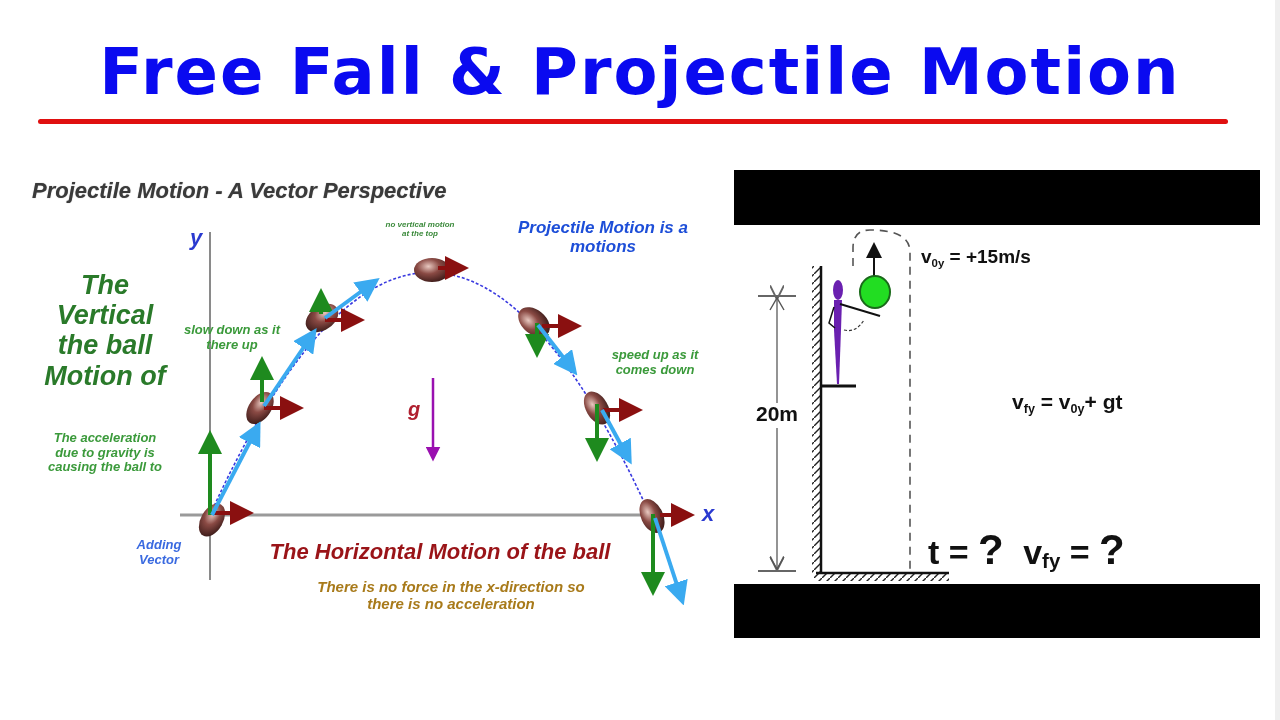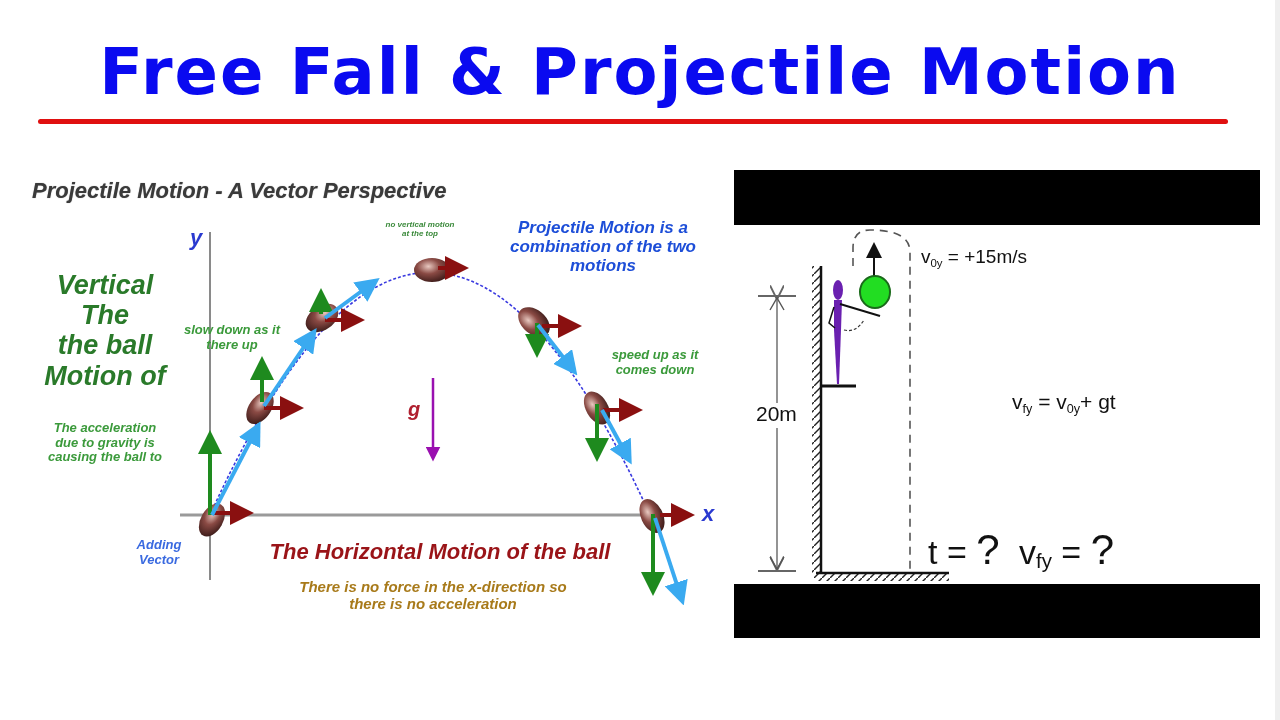--- a/index.html
+++ b/index.html
@@ -19,21 +19,21 @@
   .blue-small { color:#3a6ae0; font-size:13px; }
   .red-mid { color:#9a1418; font-size:22px; }
   .gold-small { color:#a87a1a; font-size:15px; }
   .axis-label { color:#2a3ad0; font-size:22px; }
   .g-label { color:#b02030; font-size:20px; }
 
   .right-panel { position:absolute; left:734px; top:170px; width:526px; height:468px; background:#ffffff; }
   .bar-top { position:absolute; left:0; top:0; width:526px; height:55px; background:#000; }
   .bar-bottom { position:absolute; left:0; top:414px; width:526px; height:54px; background:#000; }
   .rp-svg { position:absolute; left:0; top:0; }
-  .eq { position:absolute; font-family:"Liberation Sans", sans-serif; color:#111; white-space:nowrap; }
+  .eq { position:absolute; font-family:"Liberation Sans", sans-serif; color:#111; white-space:nowrap;font-weight:bold; }
   .eq sub { font-size:60%; vertical-align:-4px; }
   .eq sup { font-size:55%; }
   .frac { display:inline-block; vertical-align:middle; text-align:center; font-size:11px; line-height:10px; margin:0 1px; }
   .frac .n { display:block; border-bottom:1px solid #111; }
   .frac .d { display:block; }
 </style>
 </head>
 <body>
 
 <div class="right-strip"></div>
@@ -110,63 +110,62 @@
 
     <path d="M663,340 L672,345 L663,350 z" fill="#8a1010"></path>
   </svg>
 
   <div class="lp-heading">Projectile Motion - A Vector Perspective</div>
 
   <div class="lbl axis-label" style="left:170px; top:56px;">y</div>
   <div class="lbl axis-label" style="left:682px; top:332px;">x</div>
 
   <div class="lbl green-big" style="left:10px; top:100px; width:150px;">
+    <div>The</div>
     <div>Vertical</div>
-    <div>The</div>
     <div>the ball</div>
     <div>Motion of</div>
   </div>
 
-  <div class="lbl green-small" style="left:10px; top:251px; width:150px;">
+  <div class="lbl green-small" style="left:10px; top:261px; width:150px;">
     <div>The acceleration</div>
     <div>due to gravity is</div>
     <div>causing the ball to</div>
   </div>
 
   <div class="lbl green-small" style="left:152px; top:153px; width:120px;">
     <div>slow down as it</div>
     <div>there up</div>
   </div>
 
   <div class="lbl green-tiny" style="left:345px; top:51px; width:110px;">
     <div>no vertical motion</div>
     <div>at the top</div>
   </div>
 
   <div class="lbl blue-mid" style="left:478px; top:48px; width:210px;">
     <div>Projectile Motion is a</div>
-    <div>combination of the two</div>
     <div>motions</div>
   </div>
 
   <div class="lbl green-small" style="left:580px; top:178px; width:110px;">
     <div>speed up as it</div>
     <div>comes down</div>
   </div>
 
   <div class="lbl g-label" style="left:388px; top:228px;">g</div>
 
   <div class="lbl blue-small" style="left:104px; top:368px; width:70px;">
     <div>Adding</div>
     <div>Vector</div>
   </div>
 
   <div class="lbl red-mid" style="left:230px; top:370px; width:380px;">The Horizontal Motion of the ball</div>
 
-  <div class="lbl gold-small" style="left:243px; top:409px; width:340px;font-style:italic;">
+  <div class="lbl gold-small" style="left:261px; top:409px; width:340px;font-style:italic;">
     <div>There is no force in the x-direction so</div>
     <div>there is no acceleration</div>
   </div>
 </div>
 
 <div class="right-panel">
   <div class="bar-top"></div>
   <div class="bar-bottom"></div>
 
   <svg class="rp-svg" width="526" height="468">

